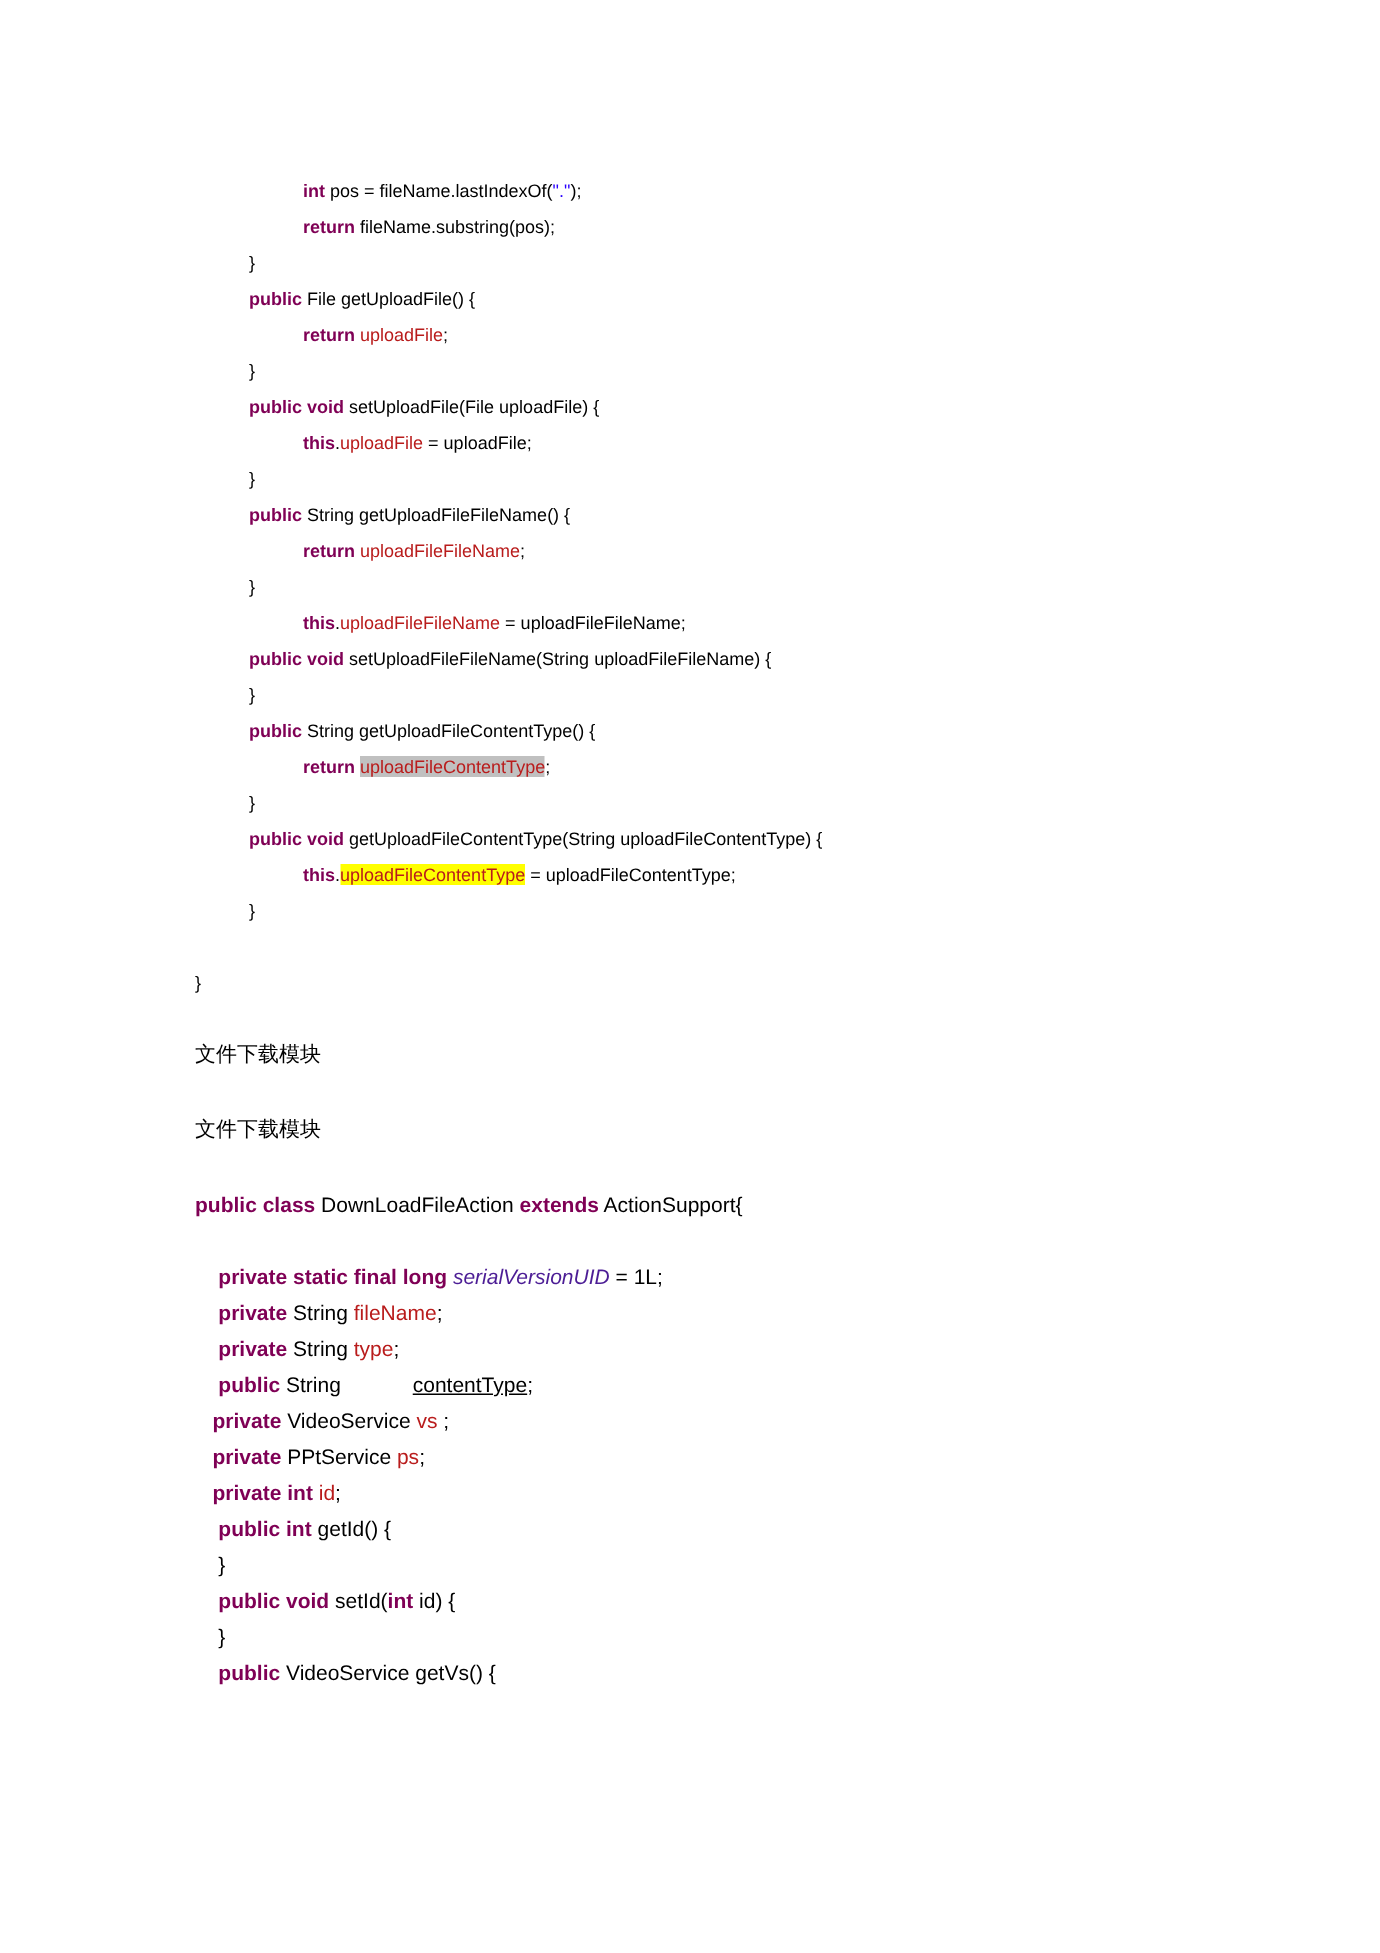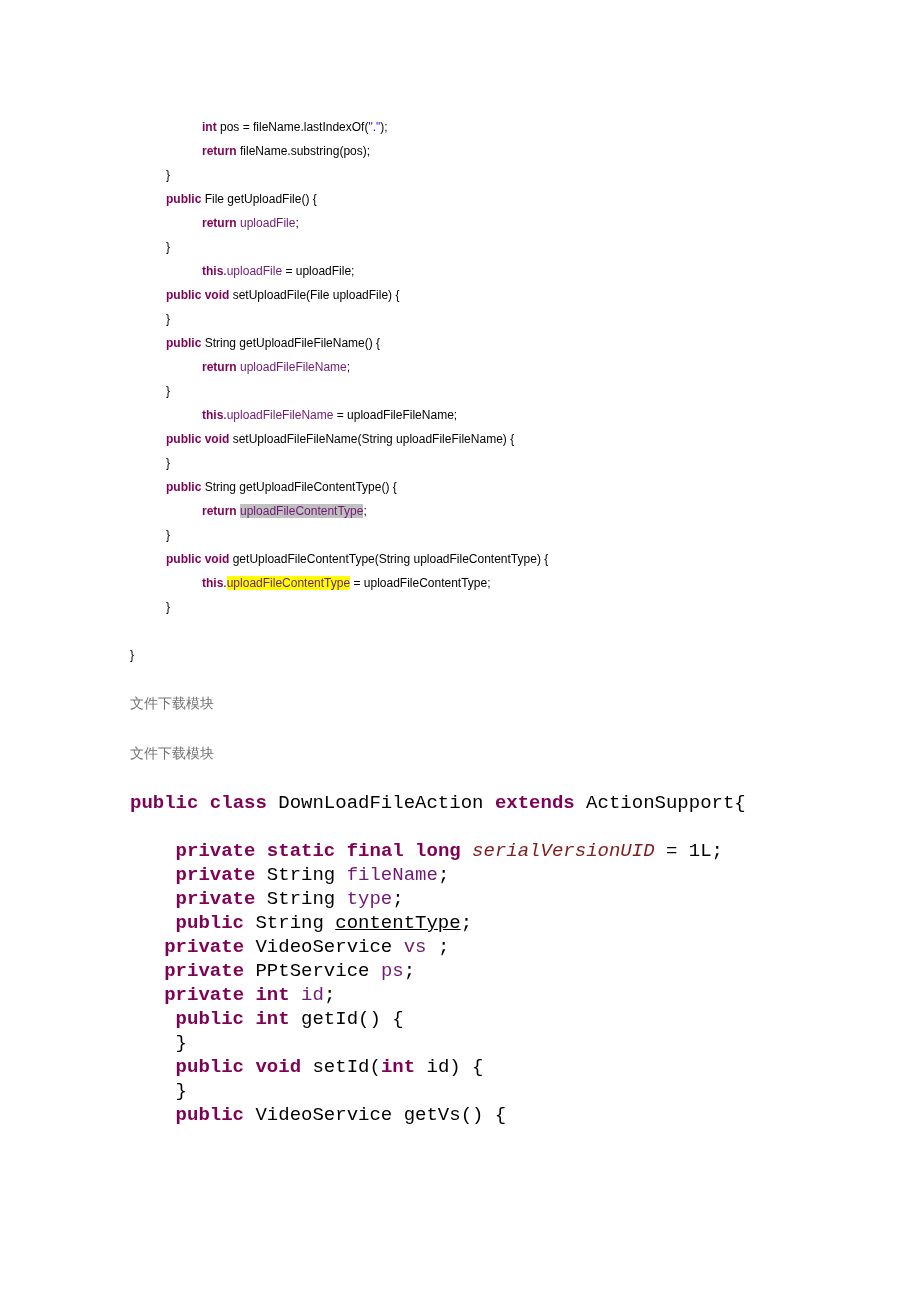--- a/index.html
+++ b/index.html
@@ -13,57 +13,57 @@
     padding: 115px 130px 100px 130px;
     box-sizing: border-box;
   }
   .code-block-1 {
     font-family: "Segoe UI", Arial, sans-serif;
     font-size: 12px;
     line-height: 24px;
     color: #000000;
   }
   .code-block-2 {
-    font-family: Liberation Mono, monospace;
-    font-size: 19px;
+    font-family: Liberation Sans, sans-serif;
+    font-size: 14px;
     line-height: 24px;
     color: #000000;
   }
   .line { white-space: pre; }
   .i1 { padding-left: 36px; }
   .i2 { padding-left: 72px; }
   .kw { color: #7f0055; font-weight: bold; }
-  .fld { color: #701a75; }
-  .fld-italic { color: #7f1d1d; font-style: italic; }
+  .fld { color: #b91c1c; }
+  .fld-italic { color: #4c1d95; font-style: italic; }
   .str { color: #2a00ff; }
   .hl-gray { background: #c0c0c0; }
   .hl-yellow { background: #ffff00; }
-  .underline { text-decoration: underline; }
+  .underline { text-decoration: underline; margin-left: 44px; }
   .section-text {
     font-family: "SimSun", "宋体", serif;
     font-size: 14px;
-    color: #737373;
+    color: #000000;
     line-height: 26px;
   }
   .spacer { height: 24px; }
 </style>
 </head>
 <body>
 
 <div class="page">
 
   <div class="code-block-1">
     <div class="line i2"><span class="kw">int</span><span> pos = fileName.lastIndexOf(</span><span class="str">"."</span><span>);</span></div>
     <div class="line i2"><span class="kw">return</span><span> fileName.substring(pos);</span></div>
     <div class="line i1"><span>}</span></div>
     <div class="line i1"><span class="kw">public</span><span> File getUploadFile() {</span></div>
     <div class="line i2"><span class="kw">return</span><span> </span><span class="fld">uploadFile</span><span>;</span></div>
     <div class="line i1"><span>}</span></div>
+    <div class="line i1"><span class="kw">public</span><span> </span><span class="kw">void</span><span> setUploadFile(File uploadFile) {</span></div>
     <div class="line i2"><span class="kw">this</span><span>.</span><span class="fld">uploadFile</span><span> = uploadFile;</span></div>
-    <div class="line i1"><span class="kw">public</span><span> </span><span class="kw">void</span><span> setUploadFile(File uploadFile) {</span></div>
     <div class="line i1"><span>}</span></div>
     <div class="line i1"><span class="kw">public</span><span> String getUploadFileFileName() {</span></div>
     <div class="line i2"><span class="kw">return</span><span> </span><span class="fld">uploadFileFileName</span><span>;</span></div>
     <div class="line i1"><span>}</span></div>
     <div class="line i2"><span class="kw">this</span><span>.</span><span class="fld">uploadFileFileName</span><span> = uploadFileFileName;</span></div>
     <div class="line i1"><span class="kw">public</span><span> </span><span class="kw">void</span><span> setUploadFileFileName(String uploadFileFileName) {</span></div>
     <div class="line i1"><span>}</span></div>
     <div class="line i1"><span class="kw">public</span><span> String getUploadFileContentType() {</span></div>
     <div class="line i2"><span class="kw">return</span><span> </span><span class="fld hl-gray">uploadFileContentType</span><span>;</span></div>
     <div class="line i1"><span>}</span></div>

